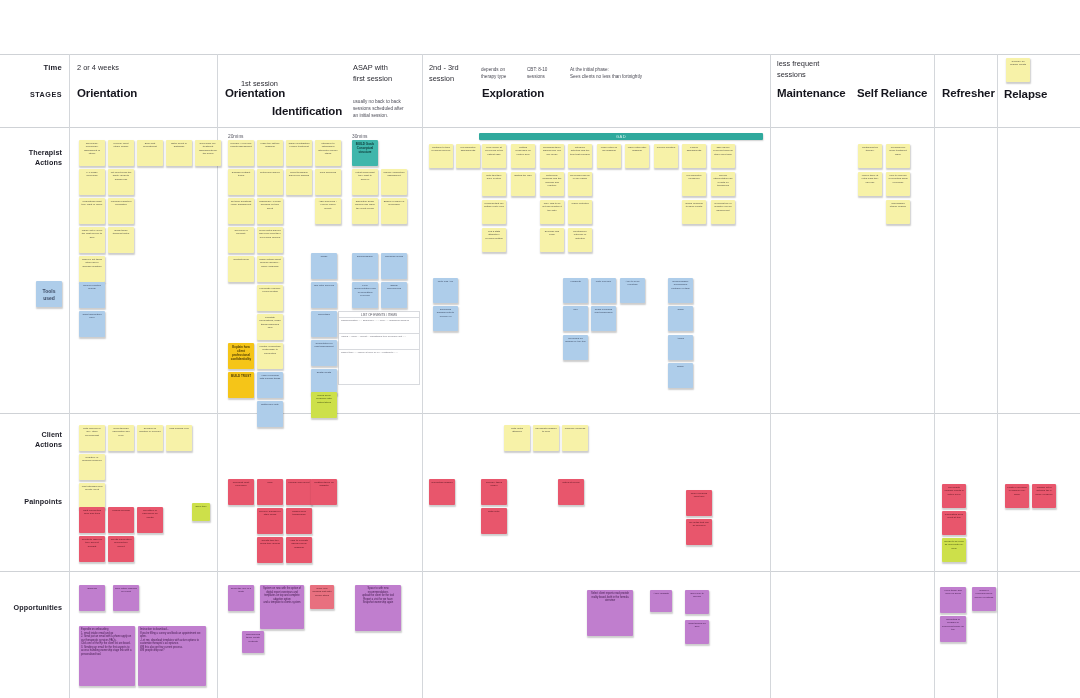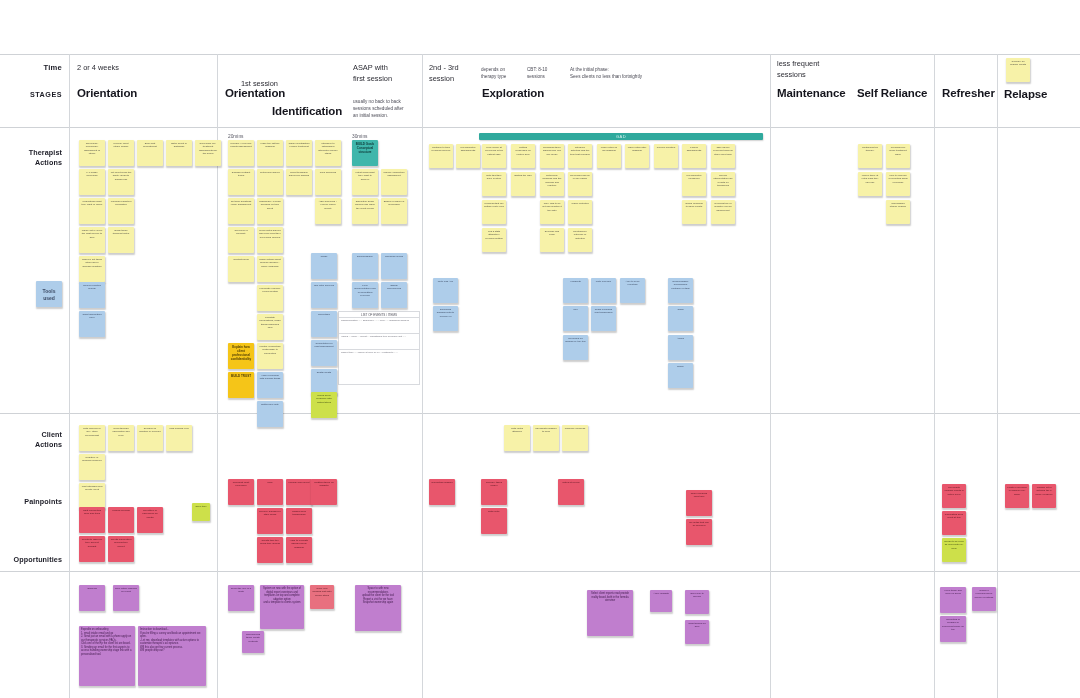--- a/index.html
+++ b/index.html
@@ -195,21 +195,21 @@
   <div class="minlabel" style="left:228px; top:134px;">20mins</div>
   <div class="minlabel" style="left:352px; top:134px;">30mins</div>
 
   <div class="rowlabel" style="left:0px; top:148px; width:62px; white-space:pre-line;">Therapist
 Actions</div>
   <div class="note n-blue" style="left:36px; top:281px; width:26px; height:26px; font-size:5px; display:flex; align-items:center; justify-content:center; white-space:pre-line; font-weight:bold;">Tools
 used</div>
   <div class="rowlabel" style="left:0px; top:430px; width:62px; white-space:pre-line;">Client
 Actions</div>
   <div class="rowlabel" style="left:0px; top:497px; width:62px;">Painpoints</div>
-  <div class="rowlabel" style="left:0px; top:555px; width:62px;">Opportunities</div>
+  <div class="rowlabel" style="left:0px; top:603px; width:62px;">Opportunities</div>
 
   <div id="gad-bar" style="left:479px; top:133px; width:284px; height:7px;">GAD</div>
 
   <div id="grid-table" style="left:338px; top:311px; width:82px; height:74px;">
     <div class="gt-title">LIST OF EVENTS / ITEMS</div>
     <div class="gt-row">Communication ......    Behaviour ....... every ....       Disorders class on</div>
     <div class="gt-row">Values ... inner ... recent....     Conditional type of formal. Not .....</div>
     <div class="gt-row">Collect type ... "  failure at level of "T "  " restless to ... " </div>
   </div>
 

